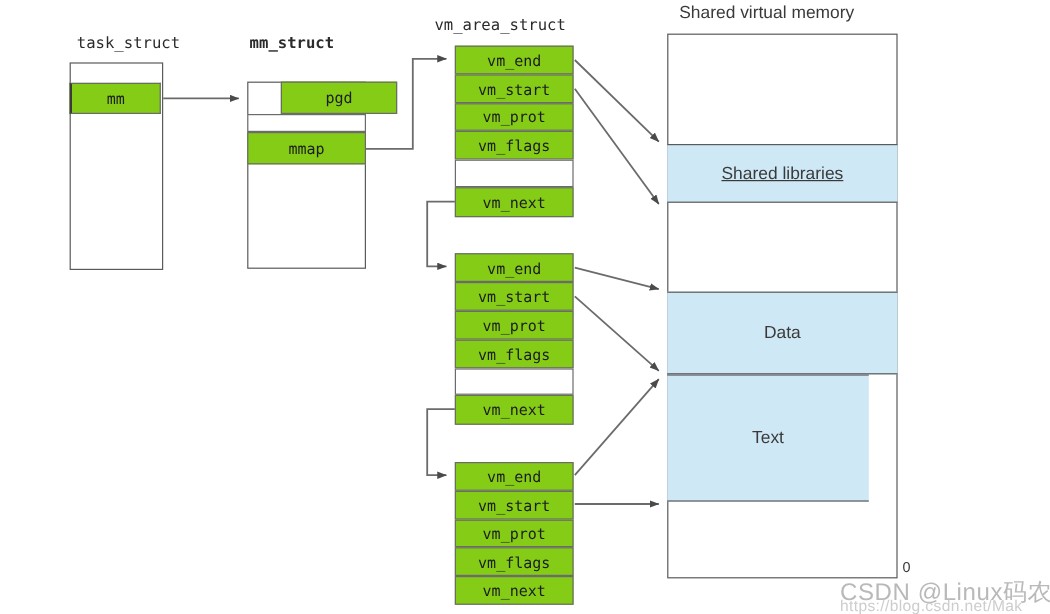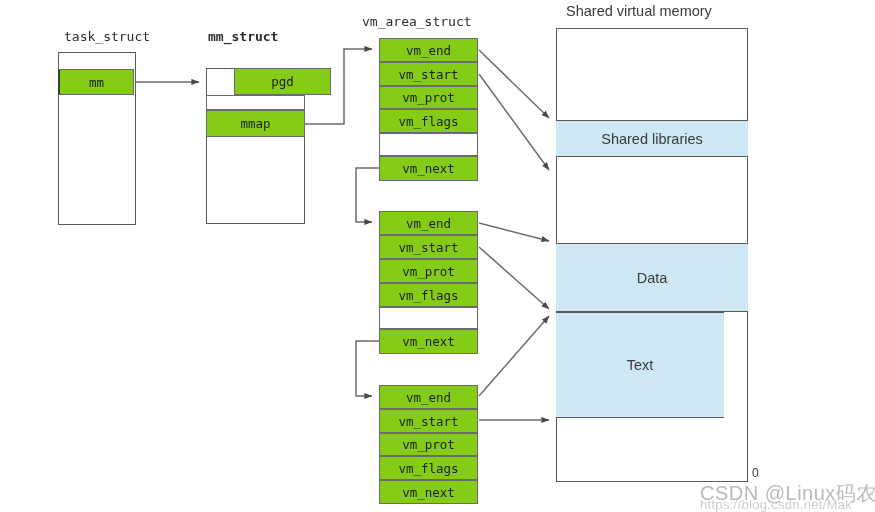--- a/index.html
+++ b/index.html
@@ -125,21 +125,21 @@
   <div class="row" style="left:379px; top:329px; width:99px; height:25px;">vm_next</div>
 
   <div class="row" style="left:379px; top:385px; width:99px; height:24px;">vm_end</div>
   <div class="row" style="left:379px; top:409px; width:99px; height:24px;">vm_start</div>
   <div class="row" style="left:379px; top:433px; width:99px; height:23px;">vm_prot</div>
   <div class="row" style="left:379px; top:456px; width:99px; height:24px;">vm_flags</div>
   <div class="row" style="left:379px; top:480px; width:99px; height:24px;">vm_next</div>
 
   <div class="memcol" style="left:556px; top:28px; width:192px; height:454px;"></div>
 
-  <div class="memband" style="left:556px; top:120px; width:192px; height:37px;">Shared libraries</div>
+  <div class="memband" style="left:556px; top:120px; width:192px; height:49px;text-decoration:underline;">Shared libraries</div>
 
   <div class="memband" style="left:556px; top:243px; width:192px; height:69px;">Data</div>
 
   <div class="memband" style="left:556px; top:312px; width:168px; height:106px;">Text</div>
 
   <div class="zero" style="left:752px; top:466px;">0</div>
 
   <svg class="svg-layer" viewBox="0 0 875 512">
     <defs>
       <marker id="ah" markerWidth="9" markerHeight="9" refX="7.6" refY="3.1" orient="auto" markerUnits="userSpaceOnUse">

